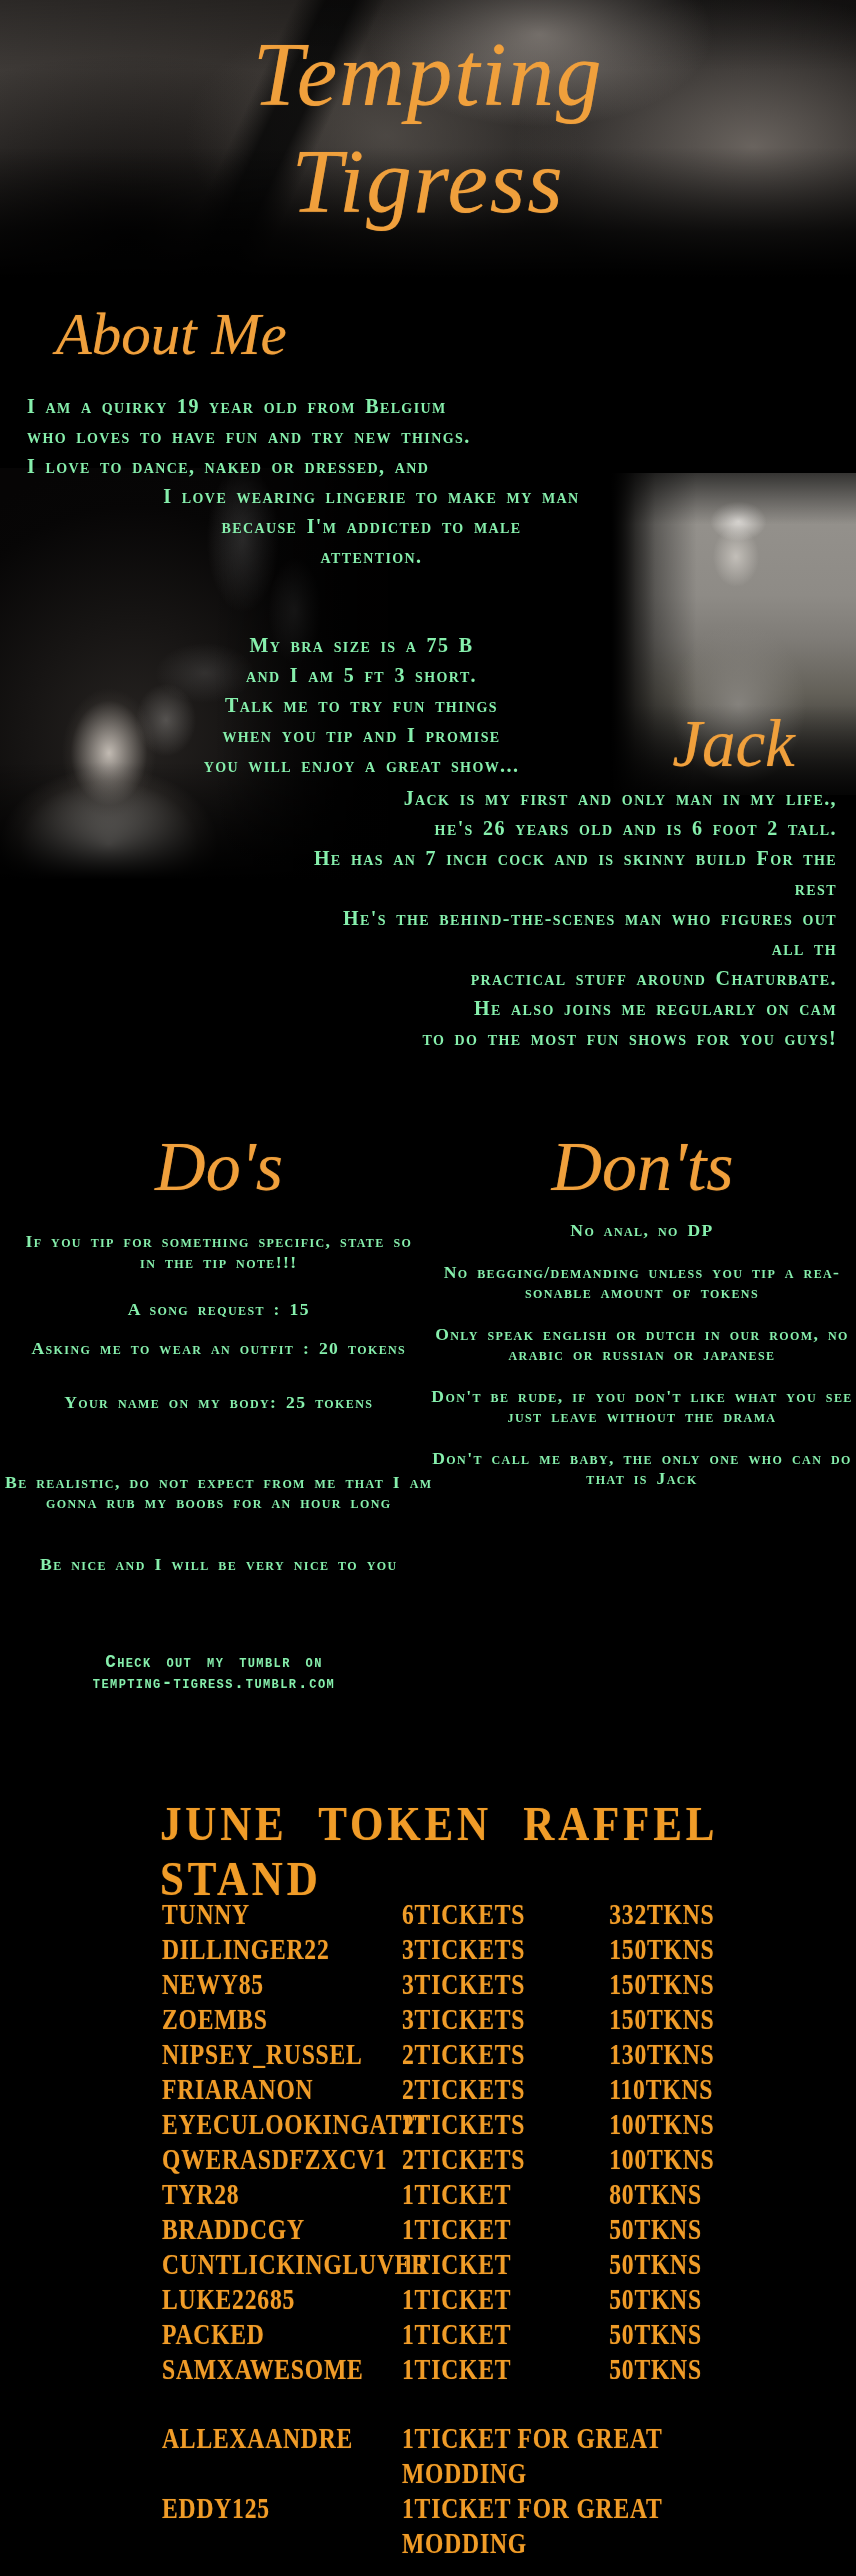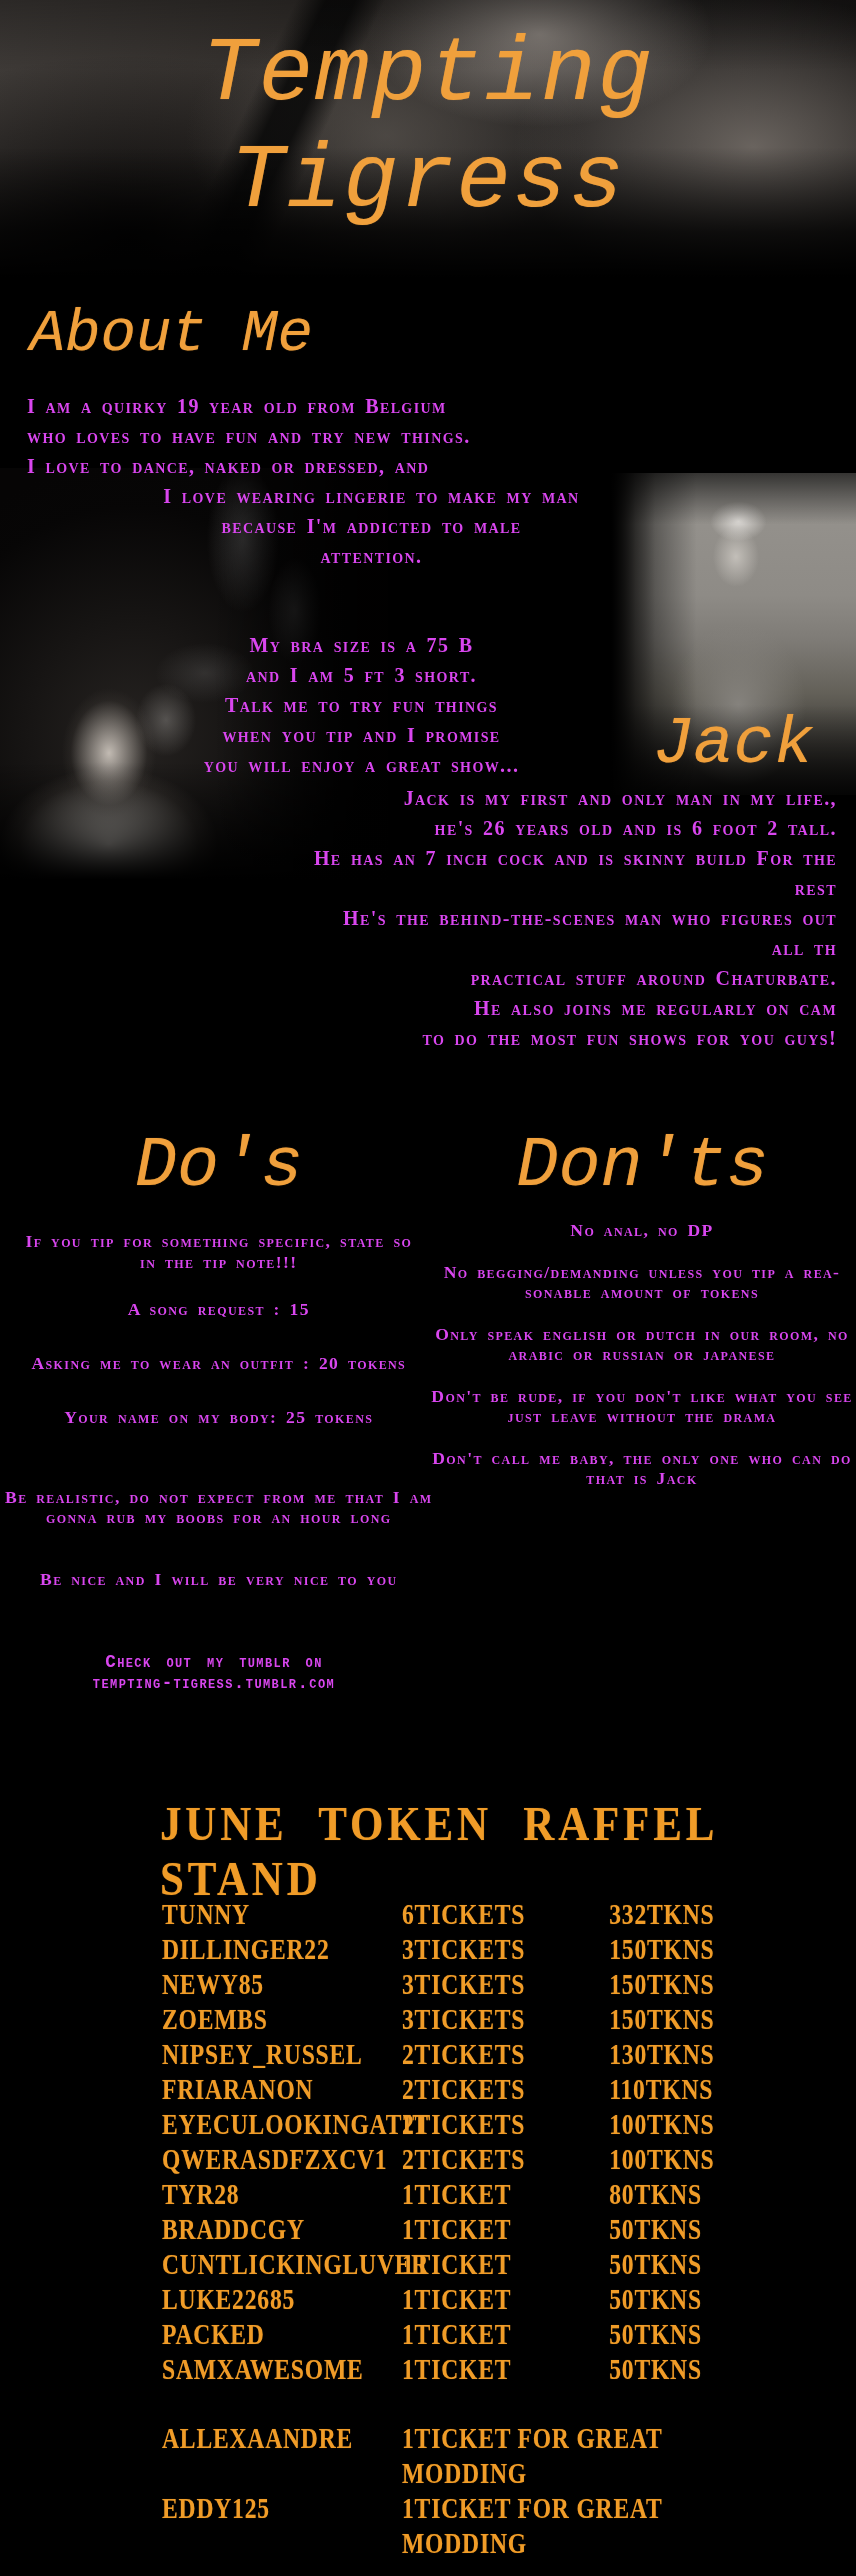--- a/index.html
+++ b/index.html
@@ -54,48 +54,48 @@
   .jack-photo::before {
     content:""; position:absolute; inset:0;
     background:
       linear-gradient(90deg, #000 0%, rgba(0,0,0,.55) 10%, transparent 35%),
       linear-gradient(180deg, rgba(0,0,0,.65) 0%, transparent 16%),
       linear-gradient(0deg, rgba(0,0,0,.8) 0%, transparent 28%);
   }
 
   
   .script {
-    font-family:Liberation Mono, monospace; font-style:italic;
+    font-family:Liberation Serif, serif; font-style:italic;
     color:#f0a03c; text-shadow:0 0 1px rgba(240,160,60,.55);
   }
   .page-title {
     position:absolute; top:21px; left:0; width:856px; text-align:center;
     font-size:91px; line-height:107px; letter-spacing:1.9px; z-index:2;
   }
   .about-heading { position:absolute; left:14.3px; top:301px; width:314px; text-align:center; font-size:59px; line-height:67px; }
   .dos-heading   { position:absolute; left:0;    top:1128px; width:438px; text-align:center; font-size:70px; line-height:78px; }
   .donts-heading { position:absolute; left:419px; top:1128px; width:447px; text-align:center; font-size:70px; line-height:78px; }
   .jack-heading  { position:absolute; bottom:13.3px; left:0; width:100%; text-align:center; font-size:67px; z-index:2; }
 
   .body-text {
-    color:#d946ef; font-variant:small-caps; font-weight:700;
+    color:#86efac; font-variant:small-caps; font-weight:700;
     letter-spacing:1.4px; word-spacing:2.9px; font-size:20px;
   }
   .about-intro { position:absolute; left:27px;  top:391px; line-height:30px; text-align:left; }
   .about-mid   { position:absolute; left:162px; top:481px; width:419px; line-height:30px; text-align:center; }
   .about-stats { position:absolute; left:152px; top:630px; width:419px; line-height:30px; text-align:center; }
   .jack-text   { position:absolute; left:304px; top:783px; width:533px; line-height:30px; text-align:right; }
 
   .list-text { font-size:17.6px; line-height:20.5px; }
   .dos-list   { position:absolute; left:4.8px;   top:1231px; width:428px; text-align:center; }
   .donts-list { position:absolute; left:428px; top:1220px; width:428px; text-align:center; }
   .dos-list > div, .donts-list > div { white-space:pre-line; }
   .donts-list > div { margin-bottom:21px; }
   .dos-list > div:nth-of-type(1) { margin-bottom:27px; }
-  .dos-list > div:nth-of-type(2) { margin-bottom:33px; }
+  .dos-list > div:nth-of-type(2) { margin-bottom:18px; }
   .dos-list > div:nth-of-type(3) { margin-bottom:19px; }
   .dos-list > div:nth-of-type(4) { margin-bottom:59px;margin-top:34px; }
   .dos-list > div:nth-of-type(5) { margin-bottom:41px; }
   .dos-list > div:nth-of-type(6) { margin-bottom:18px; }
   .tumblr { position:absolute; left:0; top:1652px; width:428px; text-align:center;font-family:Liberation Mono, monospace; }
 
   .raffle-heading {
     position:absolute; left:160px; top:1796px;
     font-weight:700; font-size:43px; letter-spacing:3.8px; word-spacing:17px;
     color:#f09c28; transform:scaleY(1.12); transform-origin:left top;

